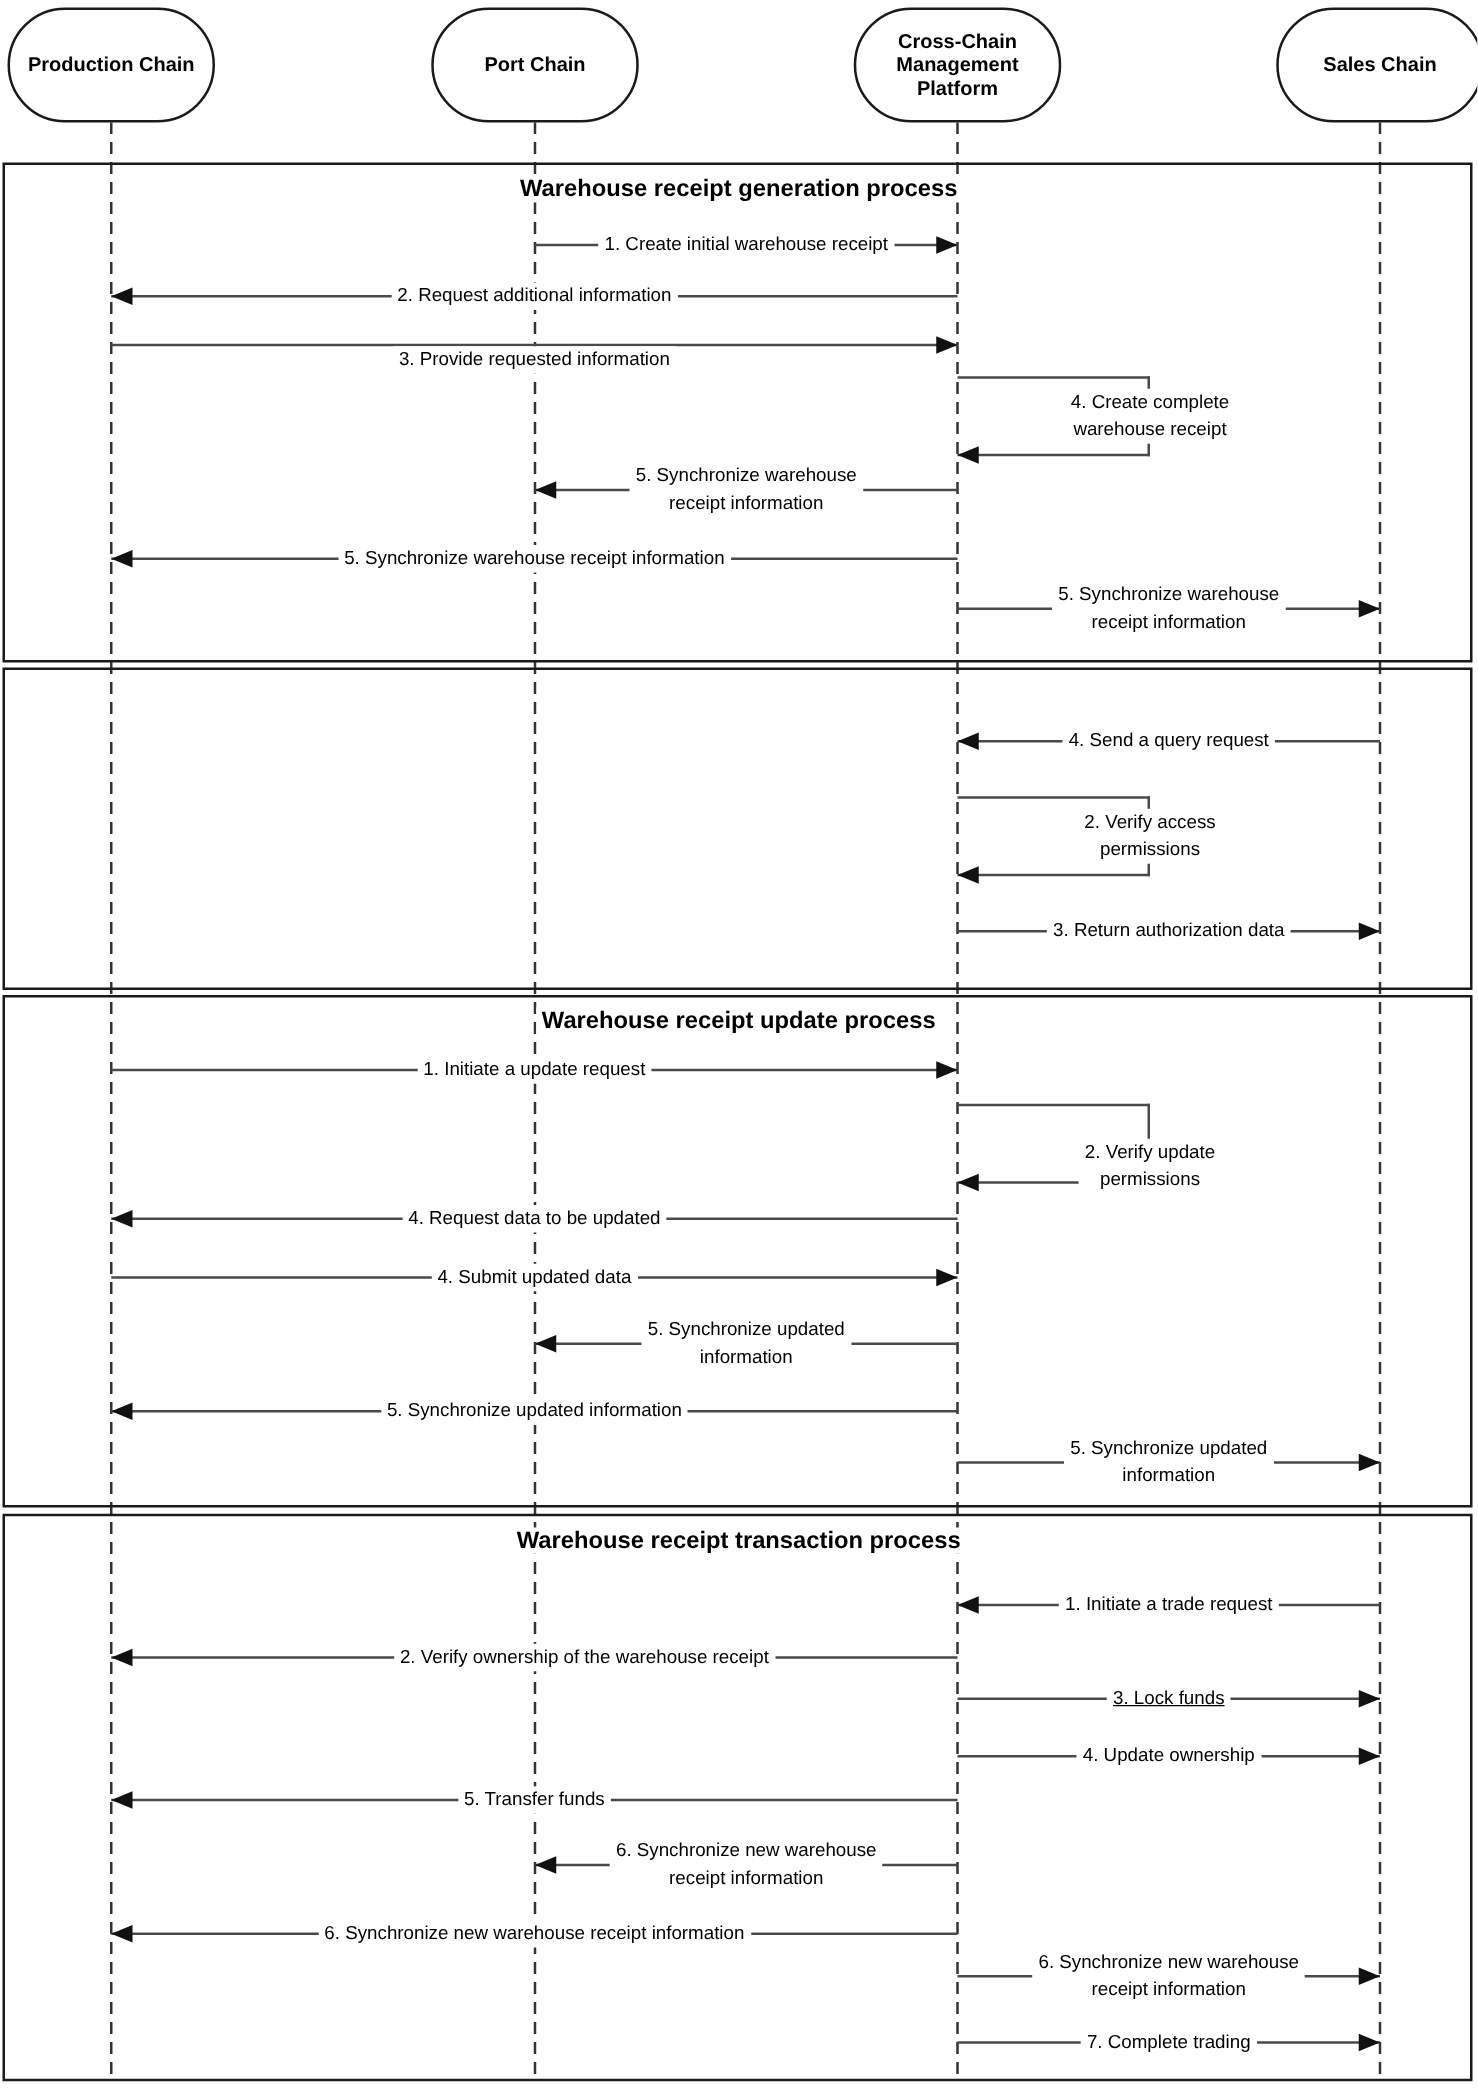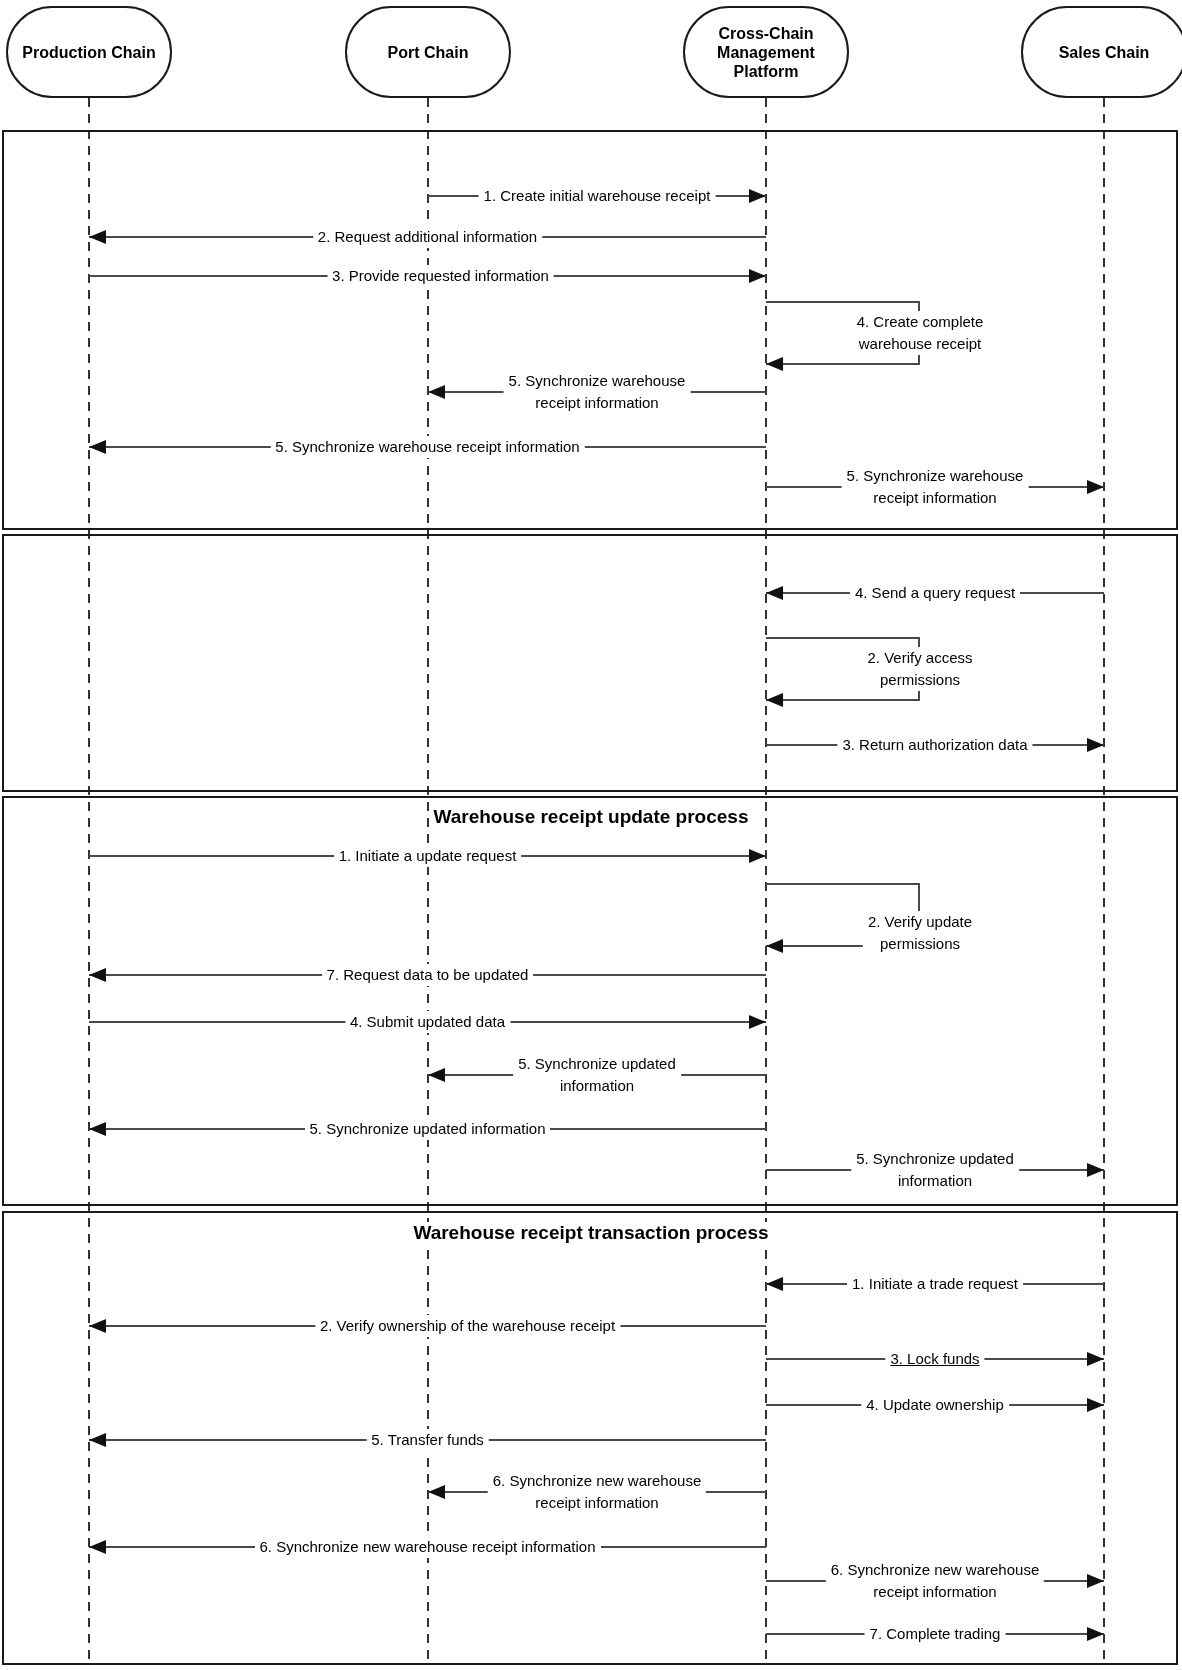--- a/index.html
+++ b/index.html
@@ -47,29 +47,30 @@
 </style>
 </head>
 <body>
 
 <div id="diagram-canvas" class="canvas">
     <div class="lifeline" style="left: 88px; top: 98px; height: 1567px;"></div>
     <div class="lifeline" style="left: 427px; top: 98px; height: 1567px;"></div>
     <div class="lifeline" style="left: 765px; top: 98px; height: 1567px;"></div>
     <div class="lifeline" style="left: 1103px; top: 98px; height: 1567px;"></div>
     <div class="section-box" style="top: 130px; height: 400px;"></div>
+    <div class="section-title" style="top: 152px;"><span>Warehouse receipt generation process</span></div>
     <div class="msg-line" style="left: 428px; width: 338px; top: 195px;"></div>
     <div class="arrow-right" style="left: 749px; top: 189px;"></div>
     <div class="msg-label" style="left: 597px; top: 196px;">1. Create initial warehouse receipt</div>
     <div class="msg-line" style="left: 89px; width: 677px; top: 236px;"></div>
     <div class="arrow-left" style="left: 89px; top: 230px;"></div>
     <div class="msg-label" style="left: 427.5px; top: 237px;">2. Request additional information</div>
     <div class="msg-line" style="left: 89px; width: 677px; top: 275px;"></div>
     <div class="arrow-right" style="left: 749px; top: 269px;"></div>
-    <div class="msg-label" style="left: 427.5px; top: 276px; margin-left: 13px;">3. Provide requested information</div>
+    <div class="msg-label" style="left: 427.5px; top: 288px;">3. Provide requested information</div>
     <div class="msg-line" style="left: 766px; width: 154px; top: 301px;"></div>
     <div class="msg-vline" style="left: 918px; top: 301px; height: 64px;"></div>
     <div class="msg-line" style="left: 766px; width: 154px; top: 363px;"></div>
     <div class="arrow-left" style="left: 766px; top: 357px;"></div>
     <div class="msg-label" style="left: 920px; top: 333px;">4. Create complete
 warehouse receipt</div>
     <div class="msg-line" style="left: 428px; width: 338px; top: 391px;"></div>
     <div class="arrow-left" style="left: 428px; top: 385px;"></div>
     <div class="msg-label" style="left: 597px; top: 392px;">5. Synchronize warehouse
 receipt information</div>
@@ -99,21 +100,21 @@
     <div class="arrow-right" style="left: 749px; top: 849px;"></div>
     <div class="msg-label" style="left: 427.5px; top: 856px;">1. Initiate a update request</div>
     <div class="msg-line" style="left: 766px; width: 154px; top: 883px;"></div>
     <div class="msg-vline" style="left: 918px; top: 883px; height: 64px;"></div>
     <div class="msg-line" style="left: 766px; width: 154px; top: 945px;"></div>
     <div class="arrow-left" style="left: 766px; top: 939px;"></div>
     <div class="msg-label" style="left: 920px; top: 933px; text-align: center;">2. Verify update
 permissions</div>
     <div class="msg-line" style="left: 89px; width: 677px; top: 974px;"></div>
     <div class="arrow-left" style="left: 89px; top: 968px;"></div>
-    <div class="msg-label" style="left: 427.5px; top: 975px;">7. Request data to be updated</div>
+    <div class="msg-label" style="left: 427.5px; top: 975px;">4. Request data to be updated</div>
     <div class="msg-line" style="left: 89px; width: 677px; top: 1021px;"></div>
     <div class="arrow-right" style="left: 749px; top: 1015px;"></div>
     <div class="msg-label" style="left: 427.5px; top: 1022px;">4. Submit updated data</div>
     <div class="msg-line" style="left: 428px; width: 338px; top: 1074px;"></div>
     <div class="arrow-left" style="left: 428px; top: 1068px;"></div>
     <div class="msg-label" style="left: 597px; top: 1075px;">5. Synchronize updated
 information</div>
     <div class="msg-line" style="left: 89px; width: 677px; top: 1128px;"></div>
     <div class="arrow-left" style="left: 89px; top: 1122px;"></div>
     <div class="msg-label" style="left: 427.5px; top: 1129px;">5. Synchronize updated information</div>

